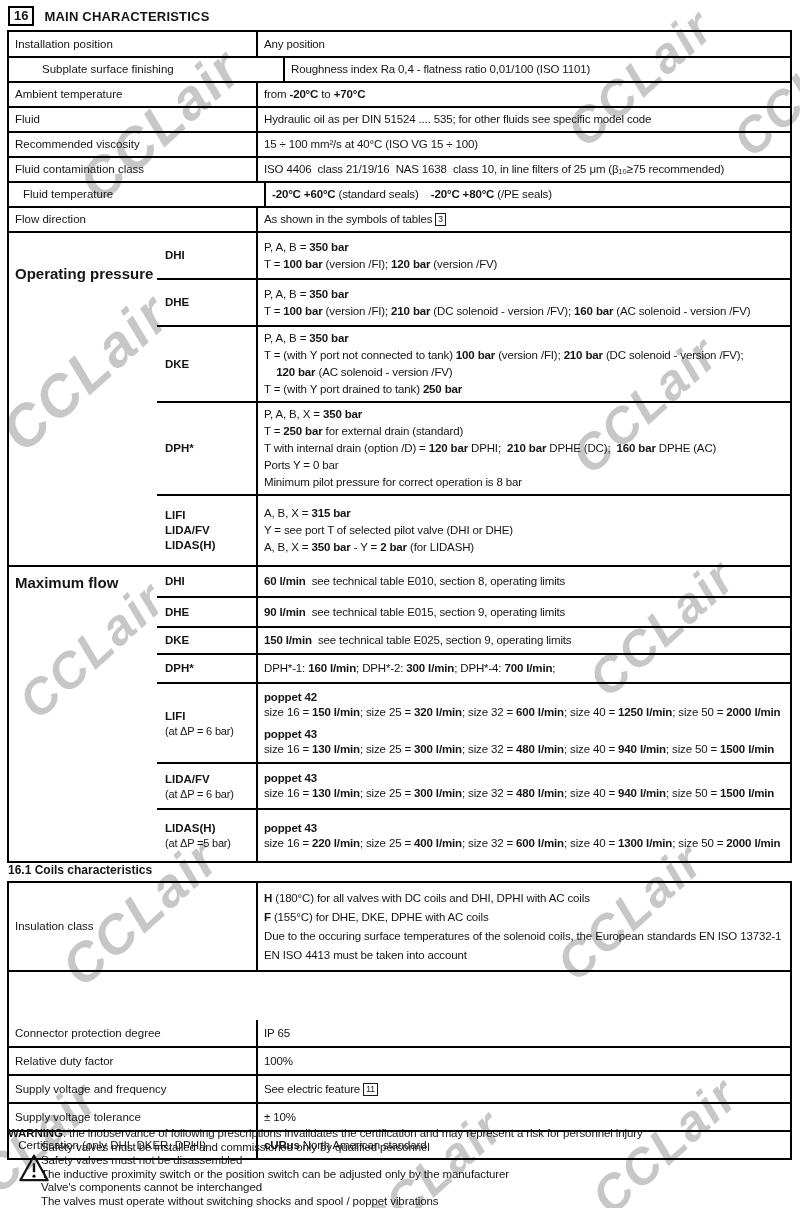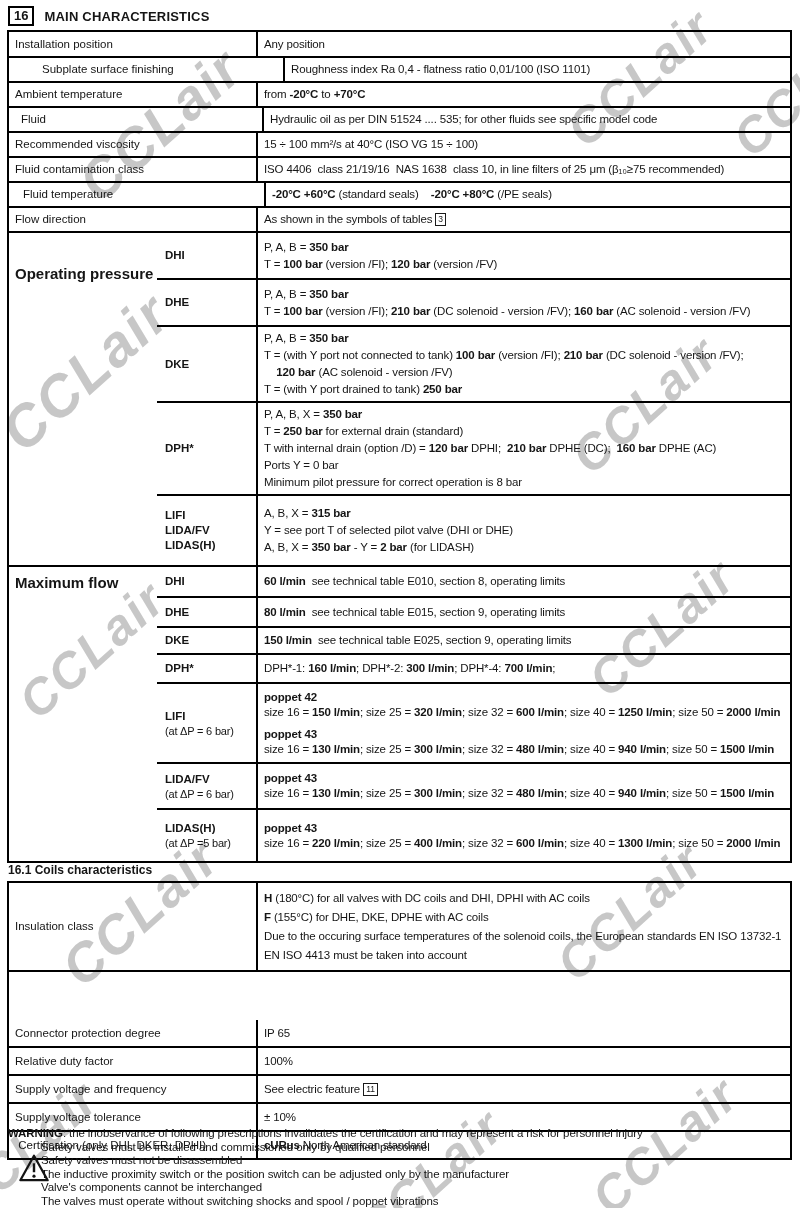--- a/index.html
+++ b/index.html
@@ -105,21 +105,21 @@
         <div class="cell value">
           <div class="line">Roughness index Ra 0,4 - flatness ratio 0,01/100 (ISO 1101)</div>
         </div>
       </div>
       <div class="t-row" style="min-height: 23px;">
         <div class="cell label">Ambient temperature</div>
         <div class="cell value">
           <div class="line">from <b>-20°C</b> to <b>+70°C</b></div>
         </div>
       </div>
-      <div class="t-row" style="min-height: 24px; padding-left: 6px;">
+      <div class="t-row" style="min-height: 24px;">
         <div class="cell label">Fluid</div>
         <div class="cell value">
           <div class="line">Hydraulic oil as per DIN 51524 .... 535; for other fluids see specific model code</div>
         </div>
       </div>
       <div class="t-row" style="min-height: 24px;">
         <div class="cell label">Recommended viscosity</div>
         <div class="cell value">
           <div class="line">15 ÷ 100 mm²/s at 40°C (ISO VG 15 ÷ 100)</div>
         </div>
@@ -209,21 +209,21 @@
             </div>
             <div class="cell value">
               <div class="line tight"><b>60 l/min</b>&nbsp; see technical table E010, section 8, operating limits</div>
             </div>
           </div>
           <div class="t-subrow" style="min-height: 30px;">
             <div class="cell sublabel">
               <div class="model">DHE</div>
             </div>
             <div class="cell value">
-              <div class="line tight"><b>80 l/min</b>&nbsp; see technical table E015, section 9, operating limits</div>
+              <div class="line tight"><b>90 l/min</b>&nbsp; see technical table E015, section 9, operating limits</div>
             </div>
           </div>
           <div class="t-subrow" style="min-height: 27px;">
             <div class="cell sublabel">
               <div class="model">DKE</div>
             </div>
             <div class="cell value">
               <div class="line tight"><b>150 l/min</b>&nbsp; see technical table E025, section 9, operating limits</div>
             </div>
           </div>

